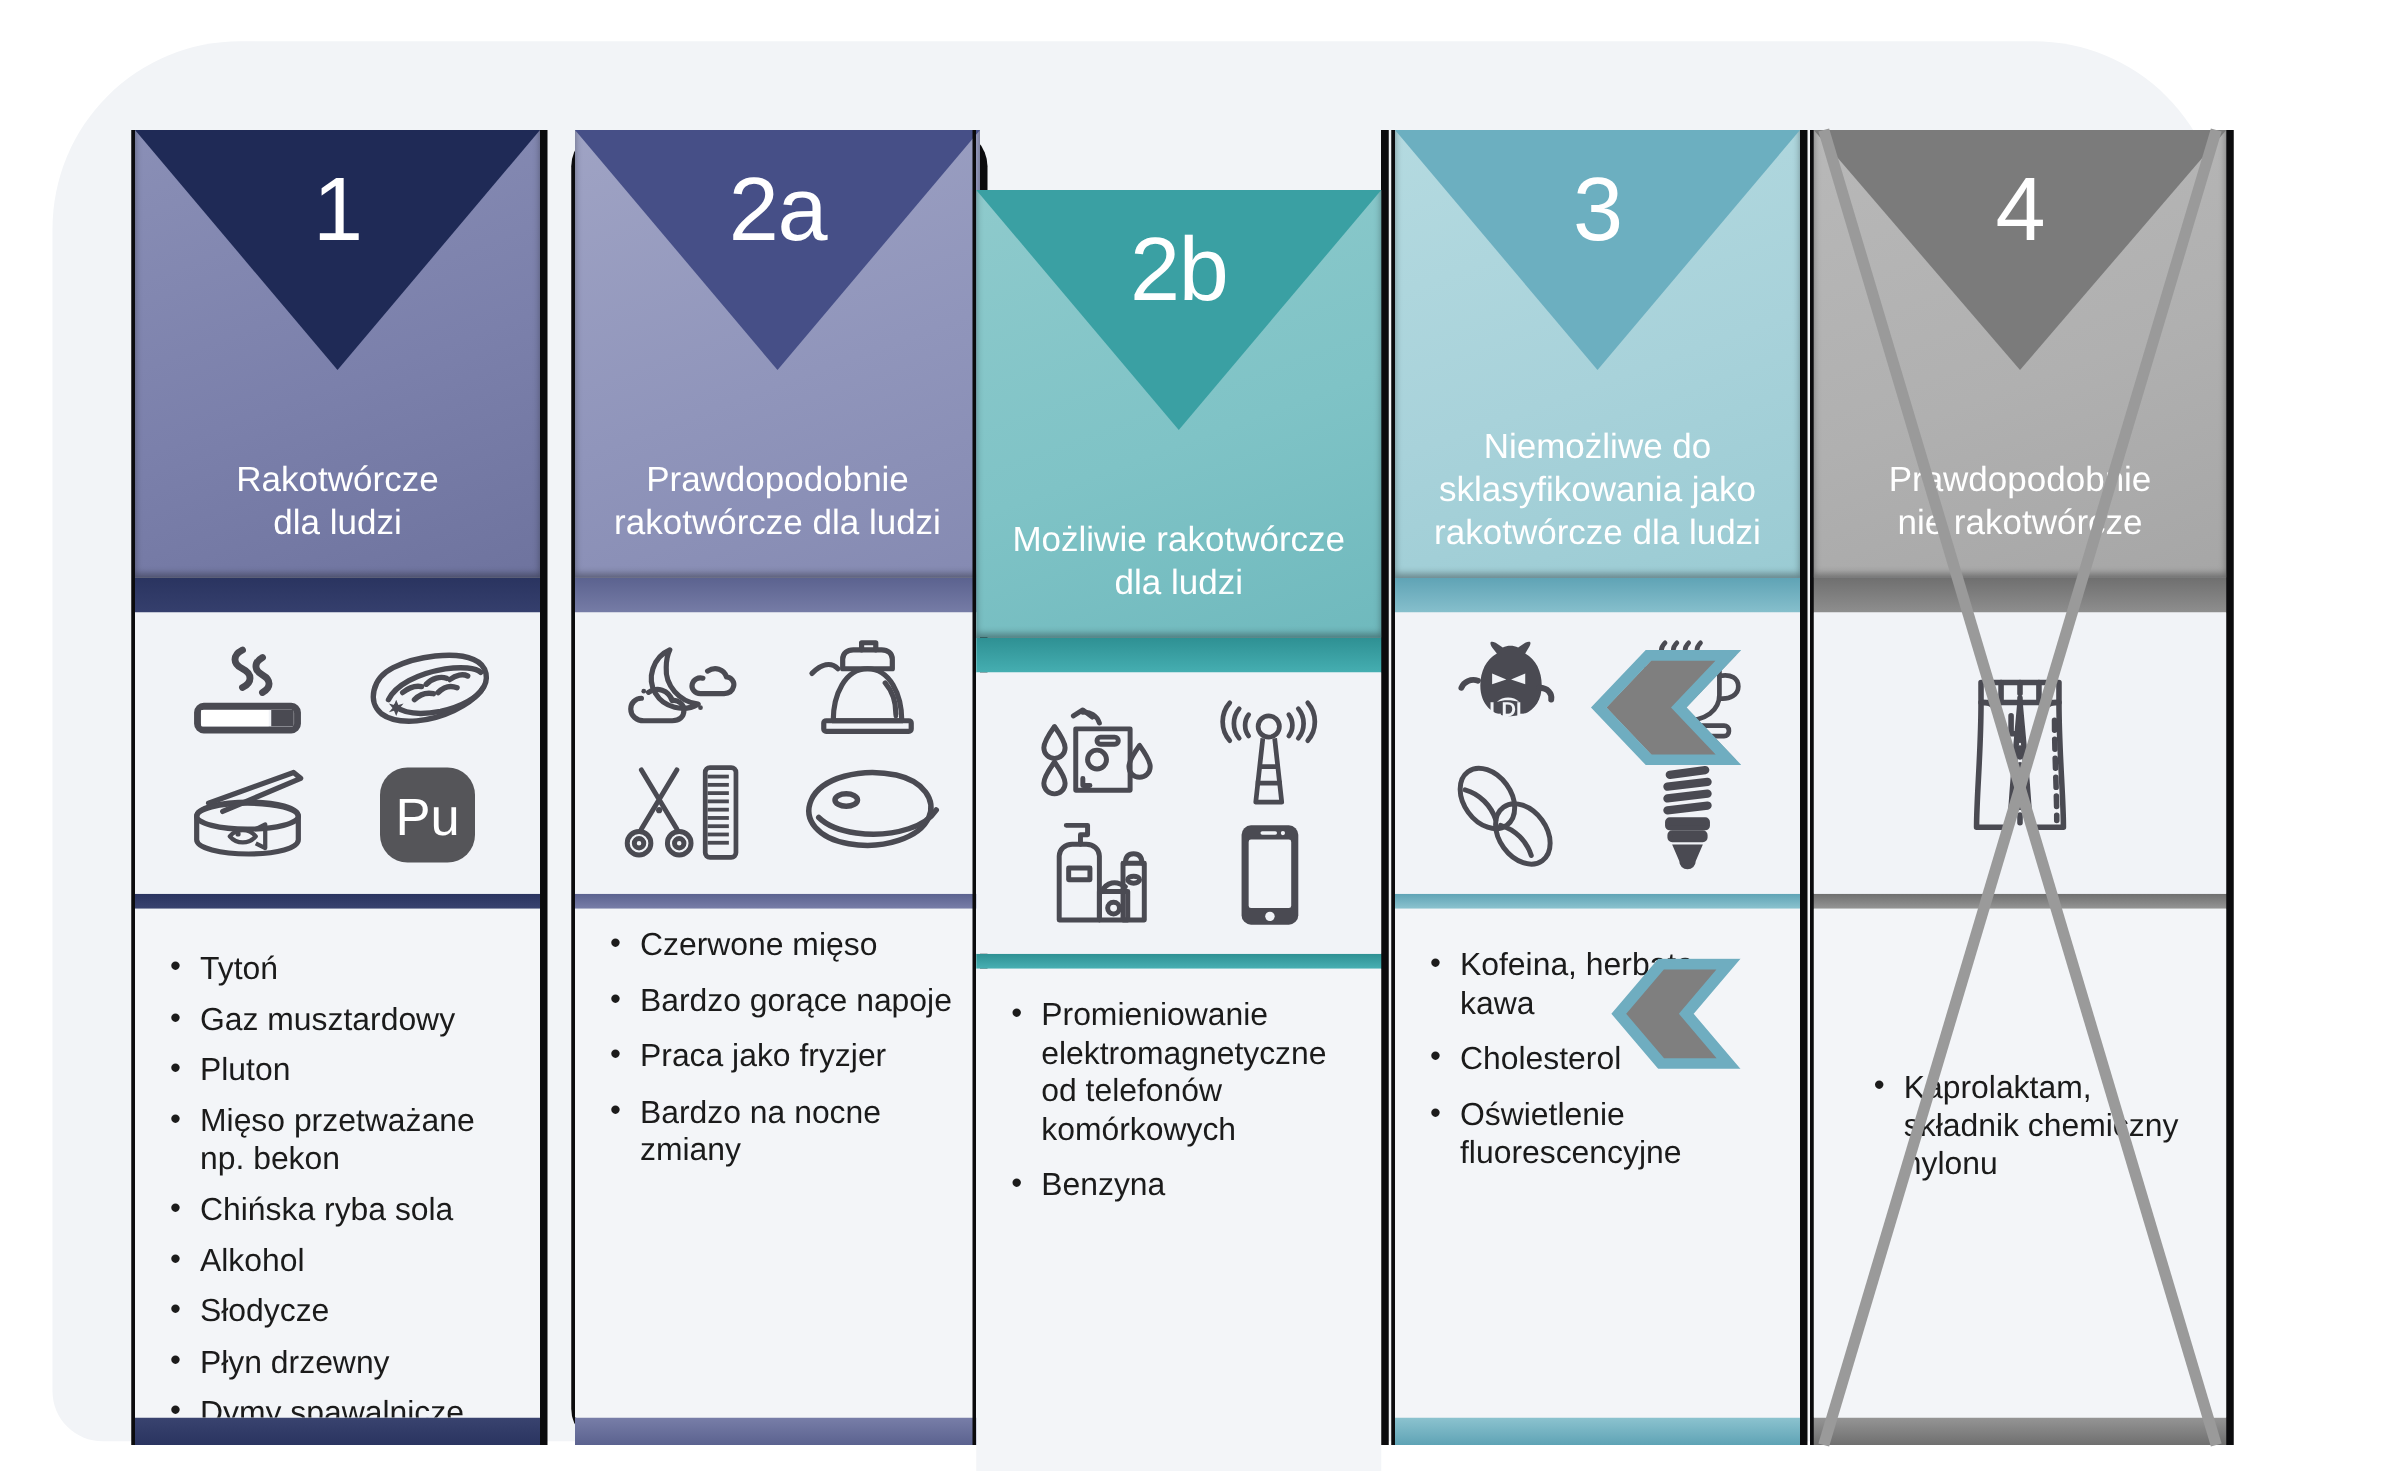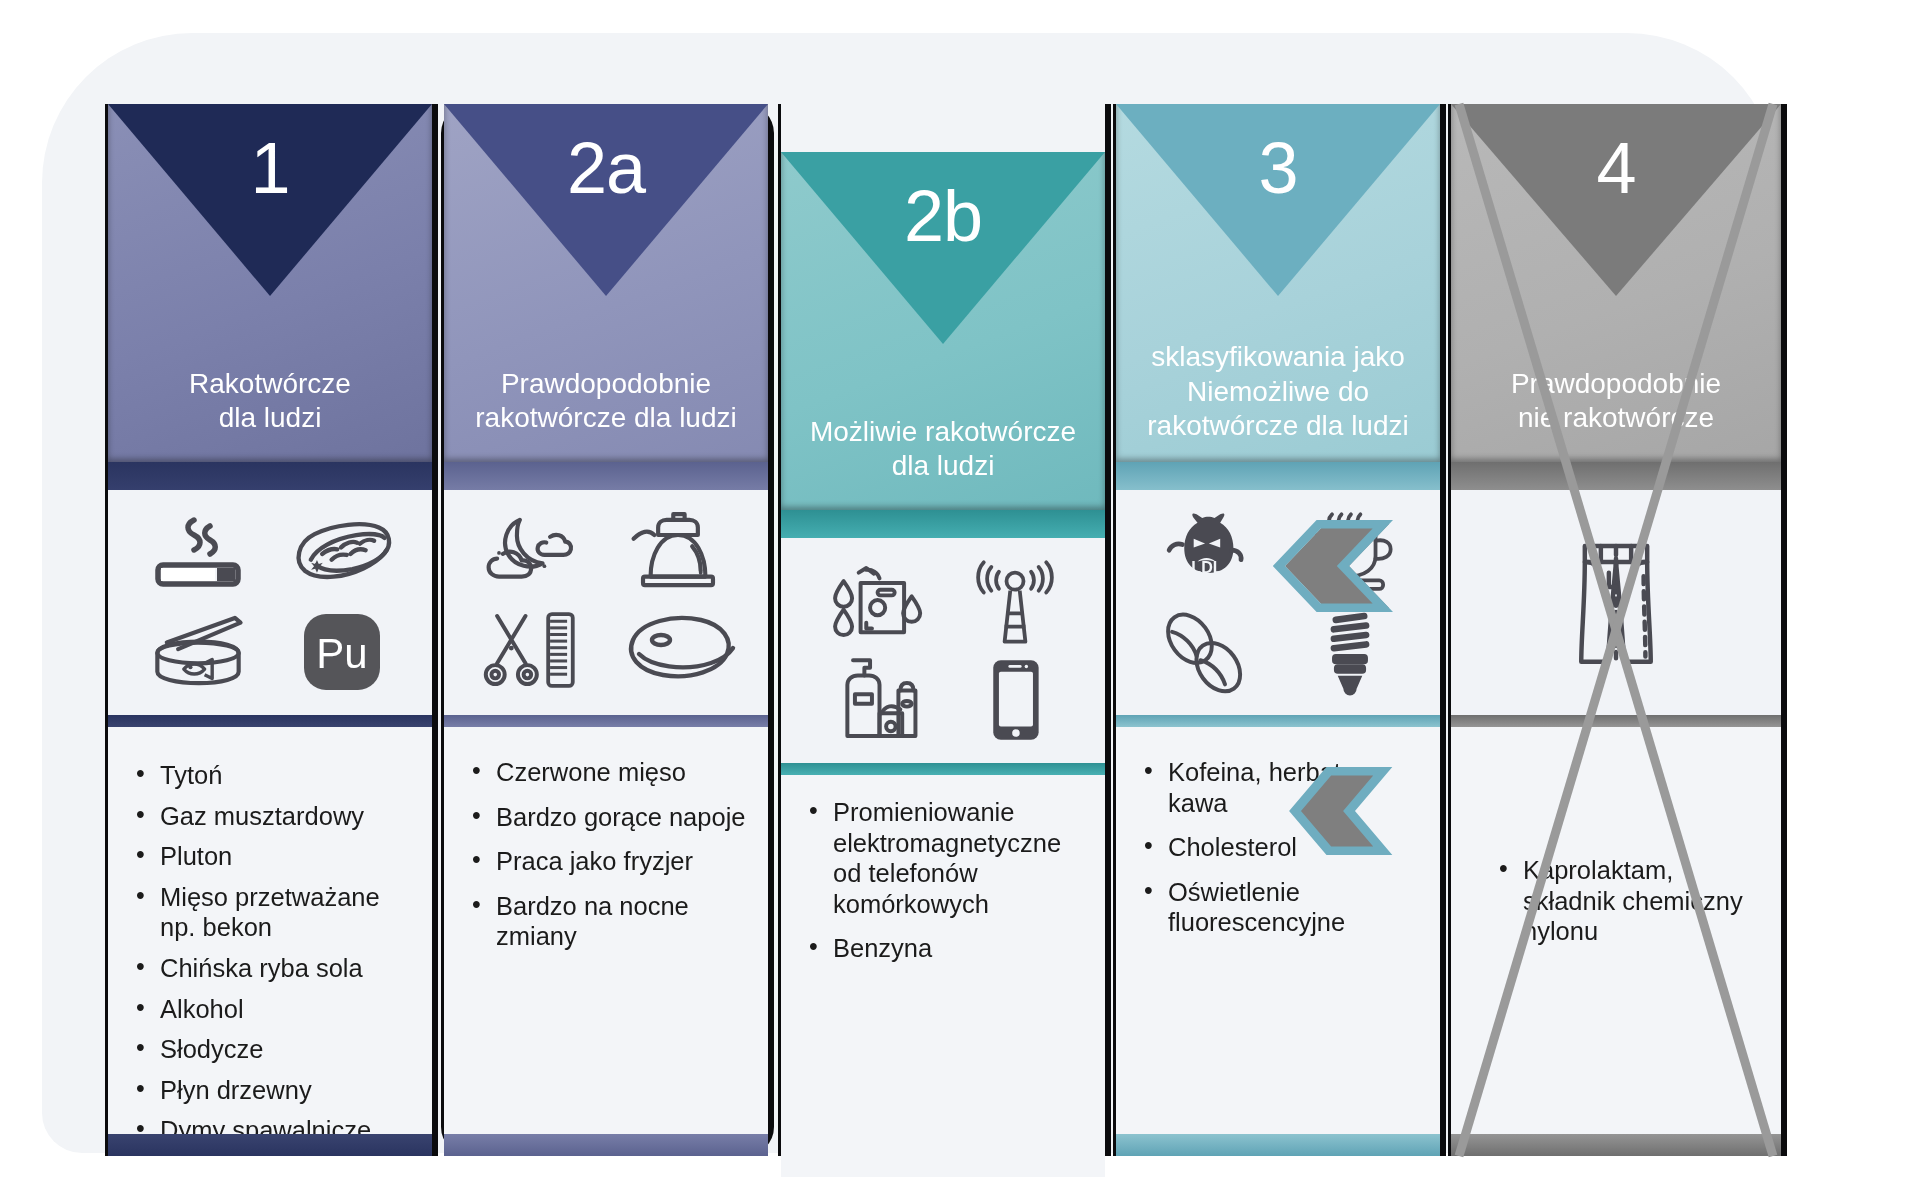--- a/index.html
+++ b/index.html
@@ -17,21 +17,21 @@
     background:#f2f4f7; border-radius:150px 150px 40px 40px;
   }
 
   .grid { position:absolute; left:108px; top:104px; width:1690px; height:1052px; }
 
   .col {
     position:absolute; top:0; width:324px; height:1052px;
     box-shadow: 6px 0 0 0 #0b0b0d, -3px 0 0 0 #0b0b0d;
   }
   .col.c1 { left:0px; }
-  .col.c2 { left:336px;border-radius:29px; }
+  .col.c2 { left:352px;border-radius:29px; }
   .col.c3 { left:673px; }
   .col.c4 { left:1008px; }
   .col.c5 { left:1343px; width:330px; }
 
   
   .head {
     position:relative; height:358px; overflow:hidden;
     box-shadow: inset 0 -3px 6px rgba(0,0,0,.35);
   }
   .head .tri {
@@ -69,21 +69,21 @@
   
   .divider { height:12px; }
 
   
   .listwrap {
     position:relative; background:#f3f5f8;
     height:calc(1052px - 358px - 28px - 225px - 12px - 22px);
     padding:22px 16px 0 22px; overflow:hidden;
   }
   .listwrap.pad-a { padding-top:33px; }
-  .listwrap.pad-b { padding-top:30px; }
+  .listwrap.pad-b { padding-top:14px; }
   .listwrap.pad-c { }
   .listwrap.pad-d { padding-top:30px; }
   .listwrap.pad-e { padding-top:128px; padding-left:42px; }
   ul { list-style:none; }
   li {
     position:relative; padding-left:30px;
     font-size:25.5px; line-height:1.20; color:#1b1b1b;
     margin-bottom:14px;
   }
   li.tight { margin-bottom:10px; }
@@ -348,22 +348,22 @@
       <div class="footer" style="background:linear-gradient(180deg,#48b0b3,#2e9093);"></div>
     </div>
 
     <div class="col c4">
       <div class="head" style="background:linear-gradient(160deg,#b4dae0 0%,#a8d2da 55%,#9acbd3 100%);">
         <svg class="tri" viewBox="0 0 324 192" preserveAspectRatio="none">
           <polygon points="0,0 324,0 162,192" fill="#6cafc0"></polygon>
         </svg>
         <div class="num">3</div>
         <div class="caption capt3">
+          <div>Niemożliwe do</div>
           <div>sklasyfikowania jako</div>
-          <div>Niemożliwe do</div>
           <div>rakotwórcze dla ludzi</div>
         </div>
       </div>
       <div class="ribbon" style="background:linear-gradient(180deg,#5fa3b5,#86bfcc);"></div>
 
       <div class="icons">
         <div class="icongrid">
 
           <svg class="ico" viewBox="0 0 110 88">
             <path d="M42 6c-3-5-1-6 3-4l6 4c4-2 9-2 13 0l6-4c4-2 6-1 3 4l-3 5c9 5 14 15 14 27 0 16-10 26-26 26S32 54 32 38c0-12 5-22 14-27z" fill="#4a4a52"></path>

